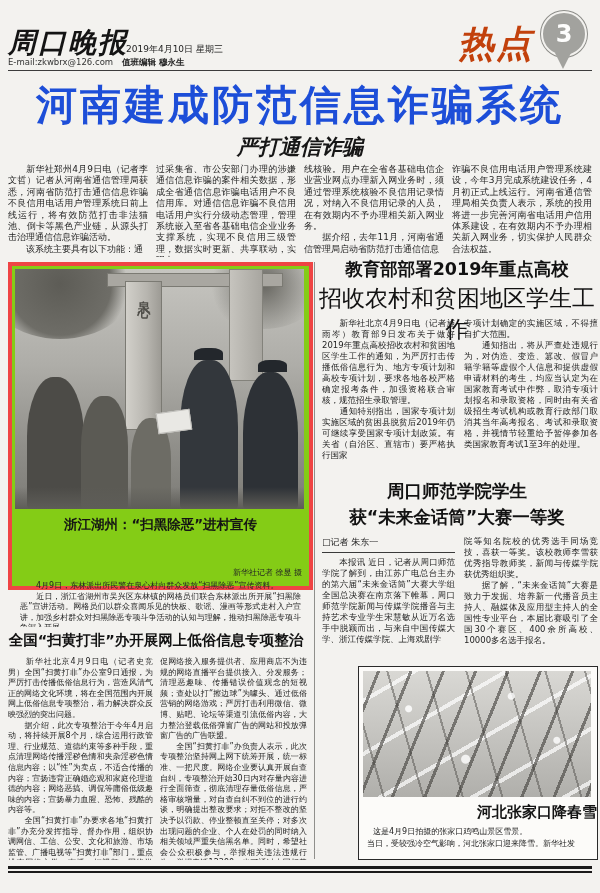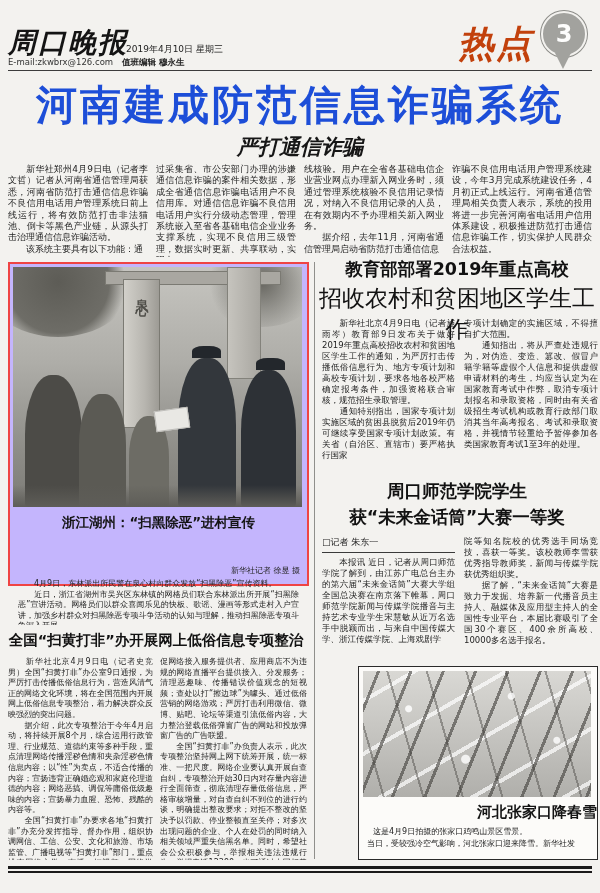--- a/index.html
+++ b/index.html
@@ -30,21 +30,21 @@
   .headline{left:0;top:78px;width:600px;text-align:center;
     font-family:"DejaVu Serif","Liberation Serif",serif;
     font-size:41px;font-weight:bold;color:#1d4ed8;letter-spacing:3px;}
   .subhead{left:0;top:133px;width:600px;text-align:center;
     font-family:"DejaVu Serif","Liberation Serif",serif;
     font-size:21px;font-weight:bold;font-style:italic;color:#161616;}
   .bodycol{font-size:9px;line-height:11.4px;text-align:justify;
     white-space:pre-line;overflow:hidden;color:#242424;}
   .lead-col{top:164px;width:140px;height:93px;}
   
-  .photo-box{left:8px;top:262px;width:297px;height:320px;border:2px solid #ef4444;background:#c4b5fd;}
+  .photo-box{left:8px;top:262px;width:297px;height:320px;border:4px solid #ef4444;background:#84cc16;}
   .photo{position:absolute;left:3px;top:3px;width:289px;height:240px;overflow:hidden;
     background:linear-gradient(180deg,#c6c5c0 0%,#aeada8 40%,#8f8e89 75%,#7c7b76 100%);}
   .foliage{position:absolute;left:-30px;top:-40px;width:150px;height:110px;border-radius:50%;
     background:radial-gradient(circle,#5d5c56 0%,#6e6d67 55%,transparent 72%);}
   .foliage2{position:absolute;right:-20px;top:-30px;width:120px;height:90px;border-radius:50%;
     background:radial-gradient(circle,#66655f 0%,transparent 70%);}
   .pillar{position:absolute;left:38%;top:5%;width:13%;height:62%;
     background:linear-gradient(90deg,#d2d0ca,#b7b5af 60%,#9d9b95);border:1px solid #7b7a73;
     display:flex;justify-content:center;padding-top:8px;box-sizing:border-box;}
   .pillar-text{writing-mode:vertical-rl;font-size:13px;color:#4f4e49;font-weight:bold;letter-spacing:4px;
@@ -120,21 +120,21 @@
 <div class="abs balloon-tail"></div>
 <div class="abs header-rule"></div>
 
 <div class="abs headline">河南建成防范信息诈骗系统</div>
 <div class="abs subhead">严打通信诈骗</div>
 <div class="abs bodycol lead-col" style="left:8px;">　　新华社郑州4月9日电（记者李文哲）记者从河南省通信管理局获悉，河南省防范打击通信信息诈骗不良信用电话用户管理系统日前上线运行，将有效防范打击非法猫池、倒卡等黑色产业链，从源头打击治理通信信息诈骗活动。
 　　该系统主要具有以下功能：通</div>
 <div class="abs bodycol lead-col" style="left:156px;">过采集省、市公安部门办理的涉嫌通信信息诈骗的案件相关数据，形成全省通信信息诈骗电话用户不良信用库。对通信信息诈骗不良信用电话用户实行分级动态管理，管理系统嵌入至省各基础电信企业业务支撑系统，实现不良信用三级管理，数据实时更新、共享联动，实现在</div>
 <div class="abs bodycol lead-col" style="left:304px;">线核验。用户在全省各基础电信企业营业网点办理新入网业务时，须通过管理系统核验不良信用记录情况，对纳入不良信用记录的人员，在有效期内不予办理相关新入网业务。
 　　据介绍，去年11月，河南省通信管理局启动省防范打击通信信息</div>
-<div class="abs bodycol lead-col" style="left:452px;">诈骗不良信用电话用户管理系统建设，今年3月完成系统建设任务，4月初正式上线运行。河南省通信管理局相关负责人表示，系统的投用将进一步完善河南省电话用户信用体系建设，积极推进防范打击通信信息诈骗工作，切实保护人民群众合法权益。</div>
+<div class="abs bodycol lead-col" style="left:452px;">诈骗不良信用电话用户管理系统建设，今年3月完成系统建设任务，4月初正式上线运行。河南省通信管理局相关负责人表示，系统的投用将进一步完善河南省电话用户信用体系建设，在有效期内不予办理相关新入网业务，切实保护人民群众合法权益。</div>
 
 <div class="abs photo-box">
   <div class="photo">
     <div class="foliage"></div>
     <div class="foliage2"></div>
     <div class="beam"></div>
     <div class="pillar">
       <span class="pillar-text">泉心</span>
     </div>
     <div class="pillar2"></div>

